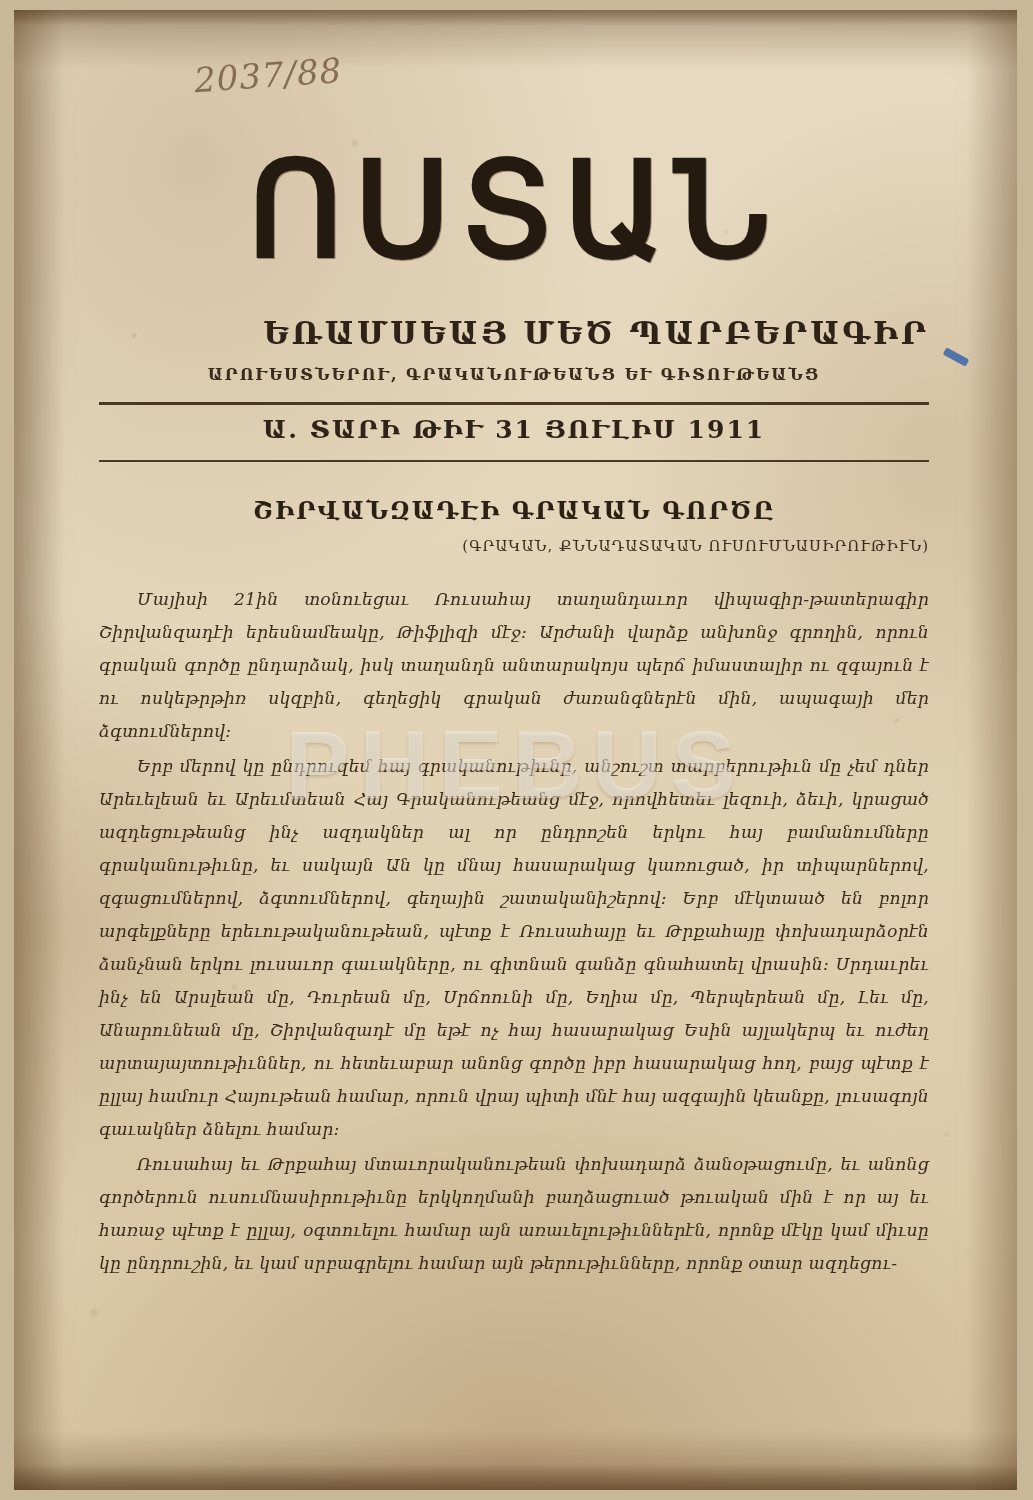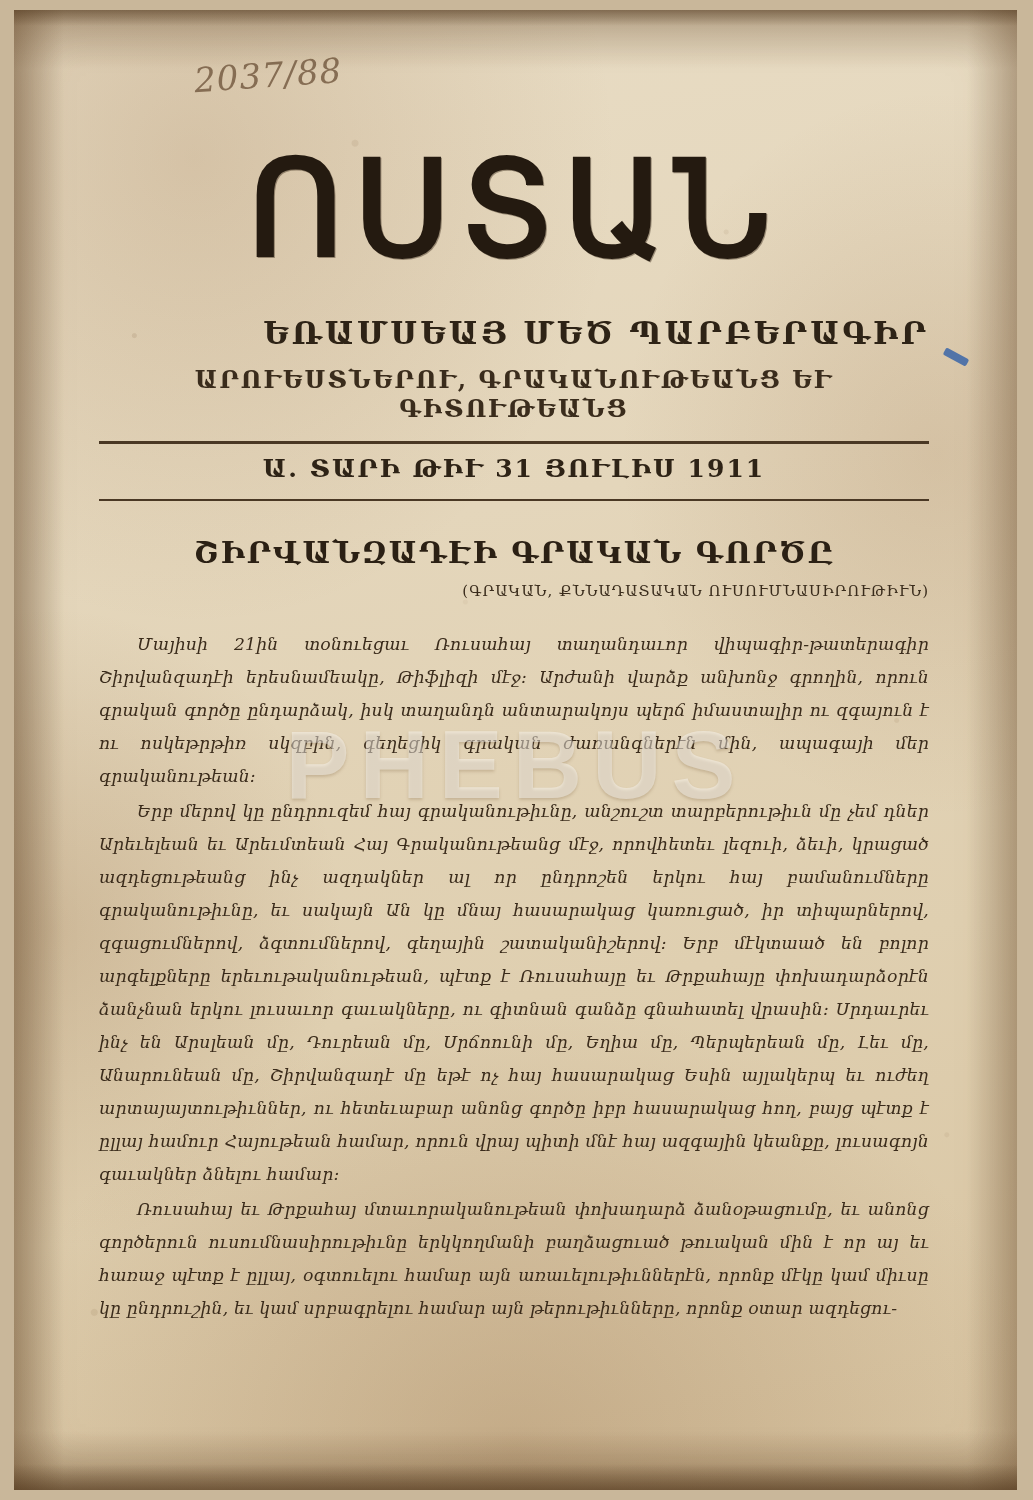--- a/index.html
+++ b/index.html
@@ -87,41 +87,41 @@
     font-style: italic;
     color: #6a4f36;
     transform: rotate(-4deg);
     opacity: 0.75;
     letter-spacing: 1px;
   }
 
   
   .masthead {
     text-align: center;
-    font-family: Liberation Serif, serif;
+    font-family: Liberation Sans, sans-serif;
     font-weight: bold;
     font-size: 132px;
     line-height: 1.0;
     letter-spacing: 10px;
     color: #241a10;
     margin-top: 95px;
     text-shadow: 1px 1px 0 rgba(40,25,10,0.4);
   }
   .subtitle1 {
     text-align: right;
     margin-top: 38px;
     font-size: 31px;
     font-weight: bold;
     letter-spacing: 3px;
     color: #2e2316;
   }
   .subtitle2 {
     text-align: center;
     margin-top: 14px;
-    font-size: 24px;
+    font-size: 16px;
     font-weight: bold;
     letter-spacing: 2px;
     color: #3a2c1c;
   }
 
   .rule {
     height: 3px;
     background: #4a3824;
     margin: 18px 0 0 0;
   }
@@ -137,21 +137,21 @@
     font-size: 25px;
     font-weight: bold;
     letter-spacing: 2px;
     padding: 10px 6px 8px 6px;
     color: #2e2316;
   }
 
   .article-title {
     text-align: center;
     margin-top: 34px;
-    font-size: 30px;
+    font-size: 24px;
     font-weight: bold;
     letter-spacing: 2px;
     color: #2b2014;
   }
   .article-subtitle {
     text-align: right;
     margin-top: 12px;
     font-size: 15px;
     letter-spacing: 1px;
     color: #3a2c1c;
@@ -223,21 +223,21 @@
       <div class="issueline">
         <span>Ա. ՏԱՐԻ ԹԻՒ 3</span>
         <span>1 ՅՈՒԼԻՍ 1911</span>
       </div>
       <div class="rule thin"></div>
 
       <div class="article-title">ՇԻՐՎԱՆԶԱԴԷԻ ԳՐԱԿԱՆ ԳՈՐԾԸ</div>
       <div class="article-subtitle">(ԳՐԱԿԱՆ, ՔՆՆԱԴԱՏԱԿԱՆ ՈՒՍՈՒՄՆԱՍԻՐՈՒԹԻՒՆ)</div>
 
       <div class="body">
-        <p>Մայիսի 21ին տօնուեցաւ Ռուսահայ տաղանդաւոր վիպագիր-թատերագիր Շիրվանզադէի երեսնամեակը, Թիֆլիզի մէջ։ Արժանի վարձք անխոնջ գրողին, որուն գրական գործը ընդարձակ, իսկ տաղանդն անտարակոյս պերճ իմաստալիր ու զգայուն է ու ոսկեթրթիռ սկզբին, գեղեցիկ գրական ժառանգներէն մին, ապագայի մեր գրականութեան։</p>
+        <p>Մայիսի 21ին տօնուեցաւ Ռուսահայ տաղանդաւոր վիպագիր-թատերագիր Շիրվանզադէի երեսնամեակը, Թիֆլիզի մէջ։ Արժանի վարձք անխոնջ գրողին, որուն գրական գործը ընդարձակ, իսկ տաղանդն անտարակոյս պերճ իմաստալիր ու զգայուն է ու ոսկեթրթիռ սկզբին, գեղեցիկ գրական ժառանգներէն մին, ապագայի մեր ձգտումներով։</p>
         <p>Երբ մերով կը ընդրուզեմ հայ գրականութիւնը, անշուշտ տարբերութիւն մը չեմ դներ Արեւելեան եւ Արեւմտեան Հայ Գրականութեանց մէջ, որովհետեւ լեզուի, ձեւի, կրացած ազդեցութեանց ինչ ազդակներ ալ որ ընդրոշեն երկու հայ բամանումները գրականութիւնը, եւ սակայն Ան կը մնայ հասարակաց կառուցած, իր տիպարներով, զգացումներով, ձգտումներով, գեղային շատականիշերով։ Երբ մէկտաած են բոլոր արգելքները երեւութականութեան, պէտք է Ռուսահայը եւ Թրքահայը փոխադարձօրէն ձանչնան երկու լուսաւոր գաւակները, ու գիտնան գանձը գնահատել վրասին։ Սրդաւրեւ ինչ են Արսլեան մը, Դուրեան մը, Սրճոունի մը, Եղիա մը, Պերպերեան մը, Լեւ մը, Անարունեան մը, Շիրվանզադէ մը եթէ ոչ հայ հասարակաց Եսին այլակերպ եւ ուժեղ արտայայտութիւններ, ու հետեւաբար անոնց գործը իբր հասարակաց հող, բայց պէտք է ըլլայ համուր Հայութեան համար, որուն վրայ պիտի մնէ հայ ազգային կեանքը, լուսագոյն գաւակներ ձնելու համար։</p>
         <p>Ռուսահայ եւ Թրքահայ մտաւորականութեան փոխադարձ ձանօթացումը, եւ անոնց գործերուն ուսումնասիրութիւնը երկկողմանի բաղձացուած թուական մին է որ այ եւ հառաջ պէտք է ըլլայ, օգտուելու համար այն առաւելութիւններէն, որոնք մէկը կամ միւսը կը ընդրուշին, եւ կամ սրբագրելու համար այն թերութիւնները, որոնք օտար ազդեցու-</p>
       </div>
     </div>
 
     <div class="watermark">PHEBUS</div>
   </div>
 </div>
 
 </body></html>

